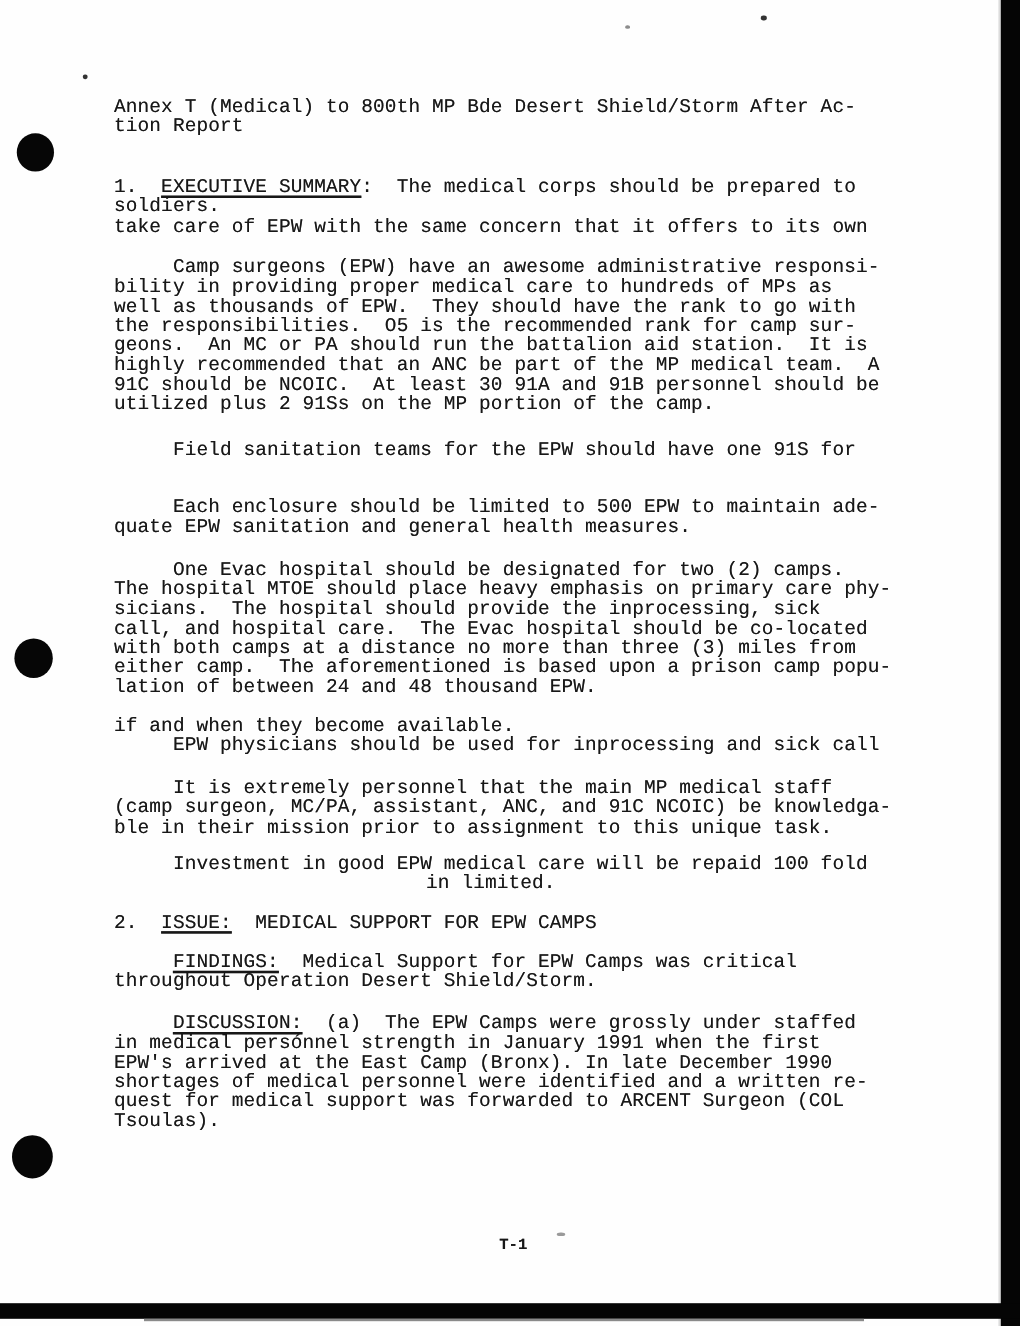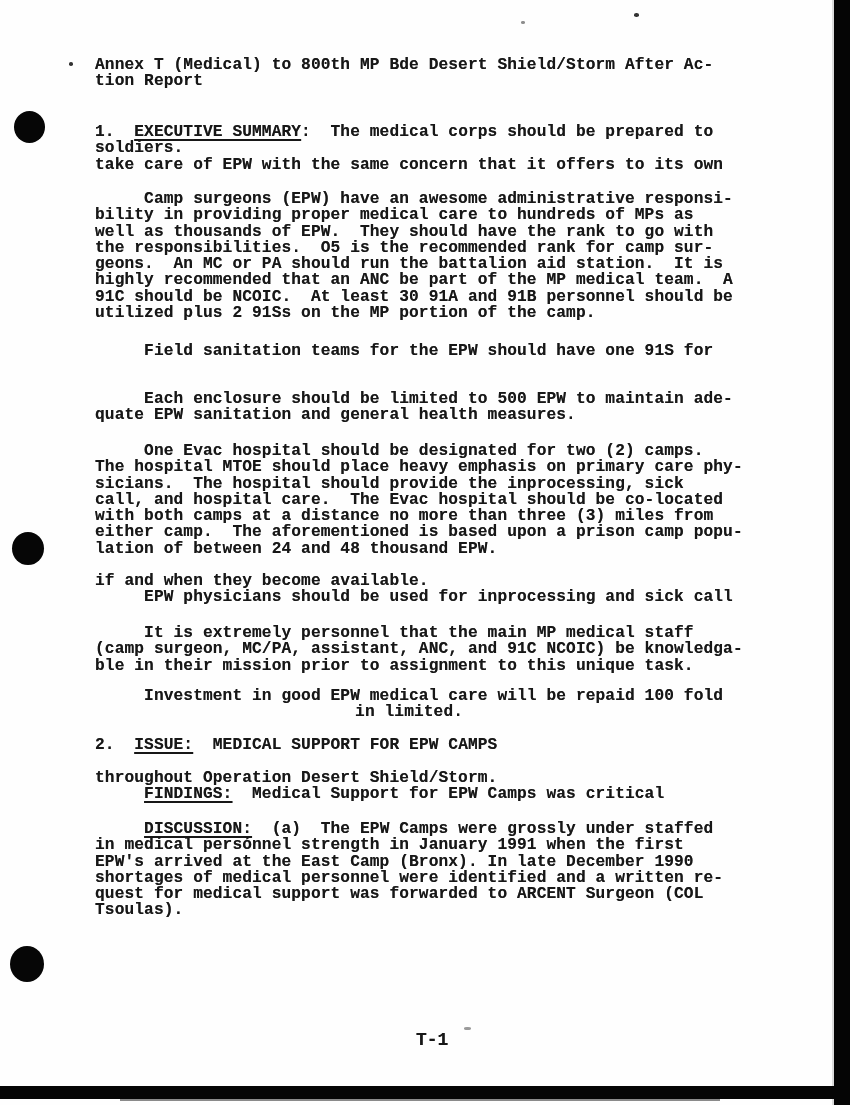--- a/index.html
+++ b/index.html
@@ -12,40 +12,41 @@
     position: relative;
     overflow: hidden;
     background: #fefefe;
     font-family: "Liberation Mono", "DejaVu Sans Mono", monospace;
   }
   
   .doc-text .block {
     position: absolute;
     left: 95px;
     white-space: pre;
-    font-weight: 700;
+    font-weight: 400;
     font-size: 16.2px;
     line-height: 16.3px;
     letter-spacing: 0.1px;
     color: #171717;
     text-shadow: 0 0 0.5px rgba(0,0,0,0.55);
+    margin-top: 24px;
   }
   .doc-text .line { height: 16.3px; }
   .doc-text .u {
     text-decoration: underline;
     text-decoration-thickness: 1.7px;
     text-underline-offset: 3px;
   }
   .footer-label {
     position: absolute;
     top: 1030px;
     left: 416px;
     white-space: pre;
     font-weight: 700;
-    font-size: 18px;
+    font-size: 13px;
     color: #171717;
     text-shadow: 0 0 0.5px rgba(0,0,0,0.55);
   }
   
   .binding-bar-right {
     position: absolute;
     top: 0;
     left: 834px;
     width: 16px;
     height: 1105px;
@@ -92,21 +93,21 @@
 <div class="block" style="top: 57px;"><div class="line"><span>Annex T (Medical) to 800th MP Bde Desert Shield/Storm After Ac-</span></div><div class="line"><span>tion Report</span></div></div>
     <div class="block" style="top: 124px;"><div class="line"><span>1.  </span><span class="u">EXECUTIVE SUMMARY</span><span>:  The medical corps should be prepared to</span></div><div class="line"><span>soldiers.</span></div><div class="line"><span>take care of EPW with the same concern that it offers to its own</span></div></div>
     <div class="block" style="top: 191px;"><div class="line"><span>     Camp surgeons (EPW) have an awesome administrative responsi-</span></div><div class="line"><span>bility in providing proper medical care to hundreds of MPs as</span></div><div class="line"><span>well as thousands of EPW.  They should have the rank to go with</span></div><div class="line"><span>the responsibilities.  O5 is the recommended rank for camp sur-</span></div><div class="line"><span>geons.  An MC or PA should run the battalion aid station.  It is</span></div><div class="line"><span>highly recommended that an ANC be part of the MP medical team.  A</span></div><div class="line"><span>91C should be NCOIC.  At least 30 91A and 91B personnel should be</span></div><div class="line"><span>utilized plus 2 91Ss on the MP portion of the camp.</span></div></div>
     <div class="block" style="top: 343px;"><div class="line"><span>     Field sanitation teams for the EPW should have one 91S for</span></div></div>
     <div class="block" style="top: 391px;"><div class="line"><span>     Each enclosure should be limited to 500 EPW to maintain ade-</span></div><div class="line"><span>quate EPW sanitation and general health measures.</span></div></div>
     <div class="block" style="top: 443px;"><div class="line"><span>     One Evac hospital should be designated for two (2) camps.</span></div><div class="line"><span>The hospital MTOE should place heavy emphasis on primary care phy-</span></div><div class="line"><span>sicians.  The hospital should provide the inprocessing, sick</span></div><div class="line"><span>call, and hospital care.  The Evac hospital should be co-located</span></div><div class="line"><span>with both camps at a distance no more than three (3) miles from</span></div><div class="line"><span>either camp.  The aforementioned is based upon a prison camp popu-</span></div><div class="line"><span>lation of between 24 and 48 thousand EPW.</span></div></div>
     <div class="block" style="top: 573px;"><div class="line"><span>if and when they become available.</span></div><div class="line"><span>     EPW physicians should be used for inprocessing and sick call</span></div></div>
     <div class="block" style="top: 625px;"><div class="line"><span>     It is extremely personnel that the main MP medical staff</span></div><div class="line"><span>(camp surgeon, MC/PA, assistant, ANC, and 91C NCOIC) be knowledga-</span></div><div class="line"><span>ble in their mission prior to assignment to this unique task.</span></div></div>
     <div class="block" style="top: 688px; text-align: center;"><div class="line"><span>     Investment in good EPW medical care will be repaid 100 fold</span></div><div class="line"><span>in limited.</span></div></div>
     <div class="block" style="top: 737px;"><div class="line"><span>2.  </span><span class="u">ISSUE:</span><span>  MEDICAL SUPPORT FOR EPW CAMPS</span></div></div>
-    <div class="block" style="top: 770px;"><div class="line"><span>throughout Operation Desert Shield/Storm.</span></div><div class="line"><span>     </span><span class="u">FINDINGS:</span><span>  Medical Support for EPW Camps was critical</span></div></div>
+    <div class="block" style="top: 770px;"><div class="line"><span>     </span><span class="u">FINDINGS:</span><span>  Medical Support for EPW Camps was critical</span></div><div class="line"><span>throughout Operation Desert Shield/Storm.</span></div></div>
     <div class="block" style="top: 821px;"><div class="line"><span>     </span><span class="u">DISCUSSION:</span><span>  (a)  The EPW Camps were grossly under staffed</span></div><div class="line"><span>in medical persónnel strength in January 1991 when the first</span></div><div class="line"><span>EPW's arrived at the East Camp (Bronx). In late December 1990</span></div><div class="line"><span>shortages of medical personnel were identified and a written re-</span></div><div class="line"><span>quest for medical support was forwarded to ARCENT Surgeon (COL</span></div><div class="line"><span>Tsoulas).</span></div></div>
   </div>
 
 <div class="footer-label">T-1</div>
 
 <div class="punch-hole hole-1"></div>
 <div class="punch-hole hole-2"></div>
 <div class="punch-hole hole-3"></div>
 
 <div class="binding-bar-right"></div>

